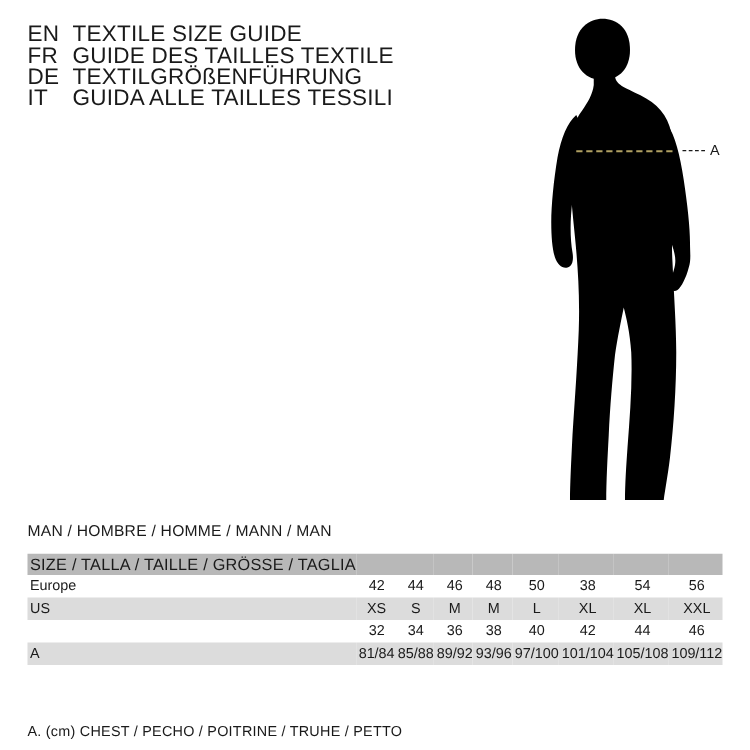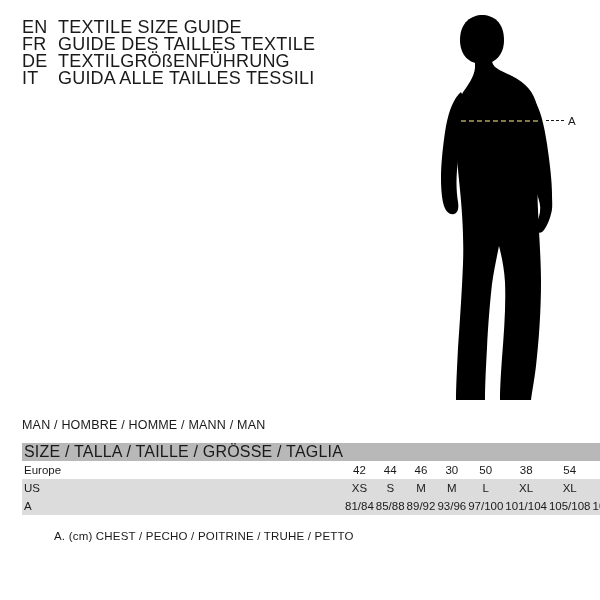--- a/index.html
+++ b/index.html
@@ -107,38 +107,37 @@
   }
   table.size-table td {
     height: 18px;
     padding: 0 0 0 2px;
     vertical-align: middle;
     color: #1a1a1a;
     white-space: nowrap;
   }
   tr.head-row td {
     background: #b8b8b8;
-    font-size: 16px;
+    font-size: 13px;
     letter-spacing: 0.2px;
     height: 17px;
   }
   tr.shade td { background: #dcdcdc; margin-top: 22px; }
   tr.plain td { background: #ffffff; }
 
   td.c-label { width: 84px; }
   td.c-val   { width: 67px; text-align: center; }
 
   .footnote {
     position: absolute;
     left: 22px;
-    top: 530px;
+    top: 580px;
     font-size: 11.5px;
     letter-spacing: 0.2px;
     color: #1a1a1a;
-    margin-left: 32px;
   }
 </style>
 </head>
 <body>
 
 <div class="page">
 
   <div class="lang-block">
     <div class="lang-row">
       <span class="lang-code">EN</span>
@@ -234,39 +233,50 @@
       <td class="c-val"></td>
       <td class="c-val"></td>
       <td class="c-val"></td>
     </tr>
 
     <tr class="plain">
       <td class="c-label">Europe</td>
       <td class="c-val">42</td>
       <td class="c-val">44</td>
       <td class="c-val">46</td>
-      <td class="c-val">30</td>
+      <td class="c-val">48</td>
       <td class="c-val">50</td>
       <td class="c-val">38</td>
       <td class="c-val">54</td>
       <td class="c-val">56</td>
     </tr>
 
     <tr class="shade">
       <td class="c-label">US</td>
       <td class="c-val">XS</td>
       <td class="c-val">S</td>
       <td class="c-val">M</td>
       <td class="c-val">M</td>
       <td class="c-val">L</td>
       <td class="c-val">XL</td>
       <td class="c-val">XL</td>
       <td class="c-val">XXL</td>
     </tr>
 
+    <tr class="plain">
+      <td class="c-label"></td>
+      <td class="c-val">32</td>
+      <td class="c-val">34</td>
+      <td class="c-val">36</td>
+      <td class="c-val">38</td>
+      <td class="c-val">40</td>
+      <td class="c-val">42</td>
+      <td class="c-val">44</td>
+      <td class="c-val">46</td>
+    </tr>
 
     <tr class="shade">
       <td class="c-label">A</td>
       <td class="c-val">81/84</td>
       <td class="c-val">85/88</td>
       <td class="c-val">89/92</td>
       <td class="c-val">93/96</td>
       <td class="c-val">97/100</td>
       <td class="c-val">101/104</td>
       <td class="c-val">105/108</td>

